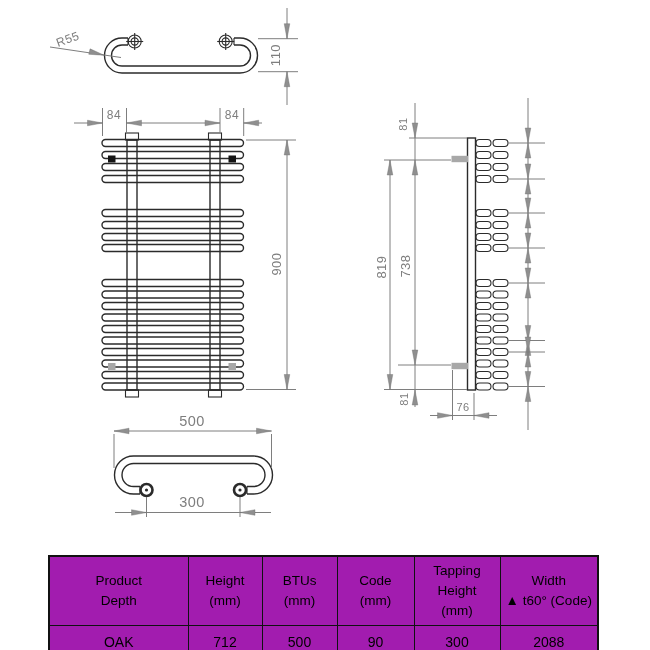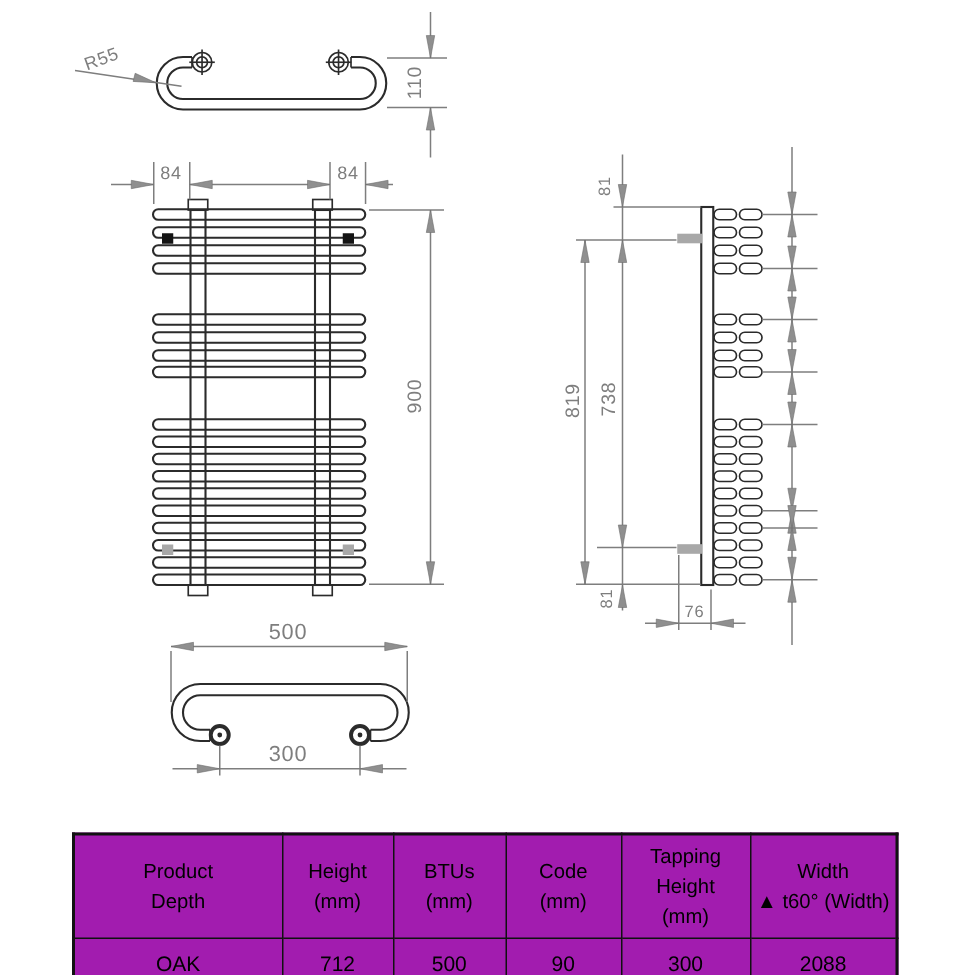--- a/index.html
+++ b/index.html
@@ -270,21 +270,21 @@
       <span class="hline">Code</span>
       <span class="hline">(mm)</span>
     </td>
     <td>
       <span class="hline">Tapping</span>
       <span class="hline">Height</span>
       <span class="hline">(mm)</span>
     </td>
     <td>
       <span class="hline">Width</span>
-      <span class="hline">▲ t60° (Width)</span>
+      <span class="hline">▲ t60° (Code)</span>
     </td>
   </tr>
   <tr class="val">
     <td>OAK</td>
     <td>712</td>
     <td>500</td>
     <td>90</td>
     <td>300</td>
     <td>2088</td>
   </tr>

